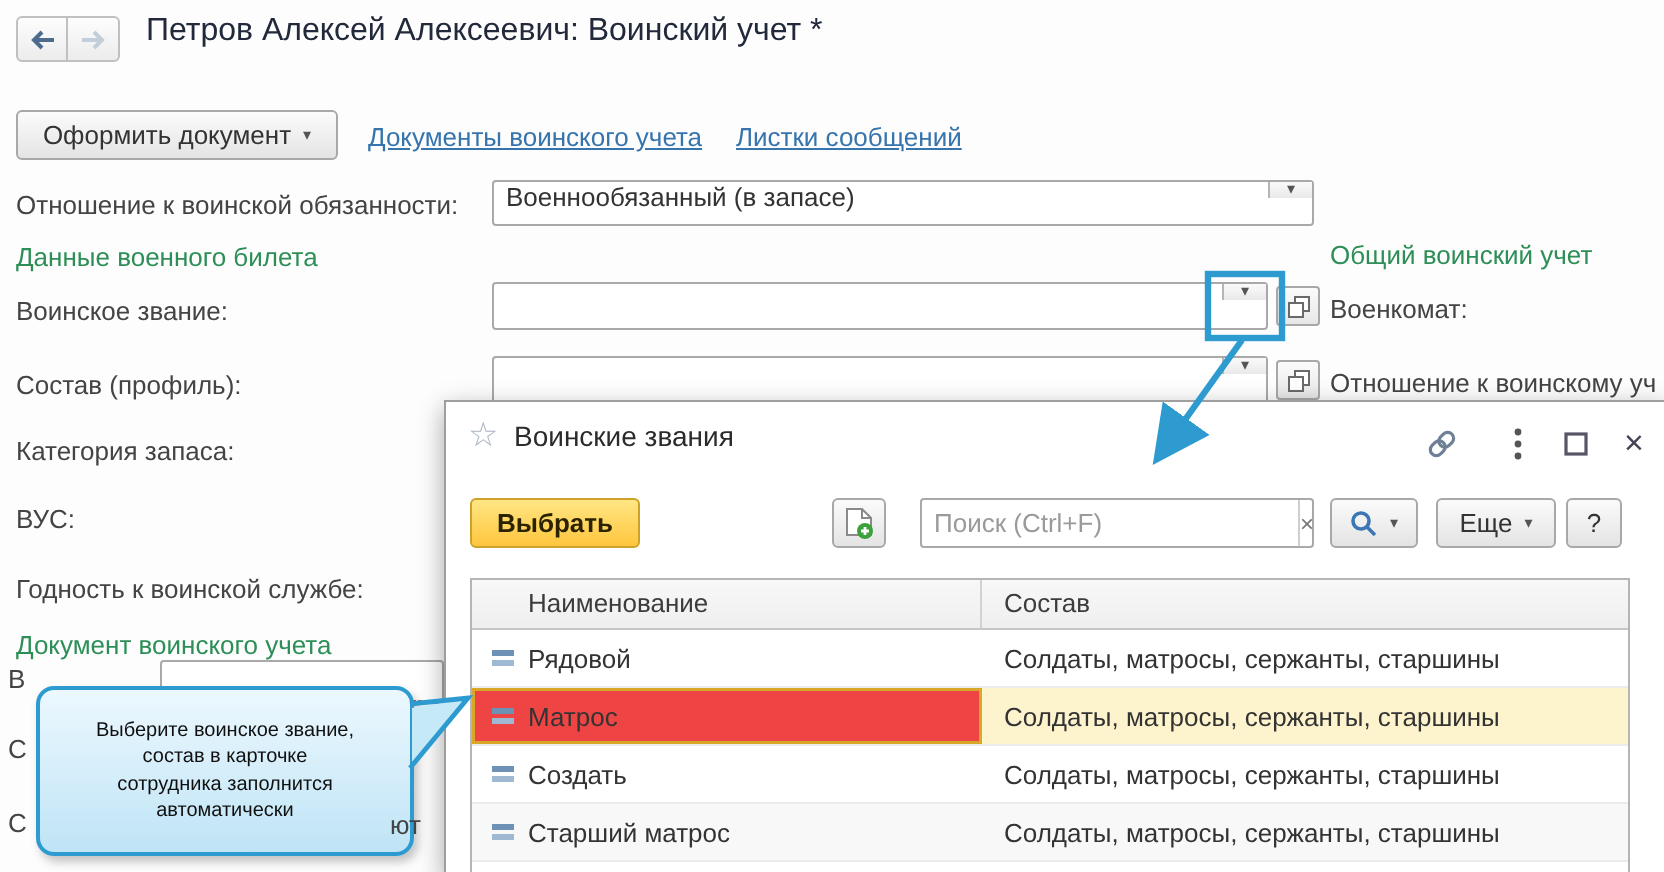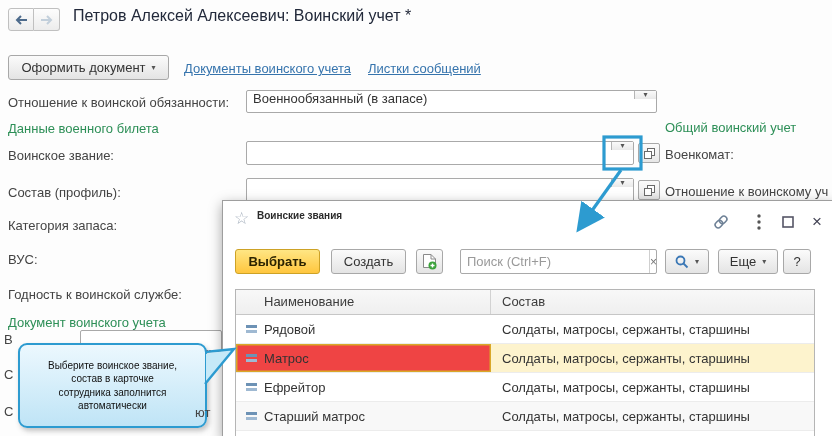--- a/index.html
+++ b/index.html
@@ -46,21 +46,21 @@
              border:2px solid #2d9bd0; border-radius:9px;
              background:linear-gradient(#ecf8fe,#bfe4f6);
              box-shadow:2px 3px 5px rgba(90,90,90,.35);
              display:flex; align-items:center; justify-content:center; }
   .callout-text { font-size:10px; line-height:1.33; color:#101010; text-align:center; white-space:pre-line; }
   .frag-jut { left:195px; top:405px; z-index:21; }
 
   
   .popup { left:222px; top:200px; width:612px; height:238px; background:#fff;
            border:1px solid #9e9e9e; box-shadow:0 4px 12px rgba(0,0,0,.35); z-index:10; }
-  .p-title { left:34px; top:9px; font-size:10px; font-weight:bold; color:#2b2b2b; }
+  .p-title { left:34px; top:9px; font-size:14px; font-weight:normal; color:#2b2b2b; }
   .star { left:11px; top:7px; font-size:17px; color:#aab4c0; }
   .tb-ico { top:12px; width:20px; height:18px; display:flex; align-items:center; justify-content:center; color:#555; }
   .p-toolbar-btn { height:25px; }
   .btn-select { left:12px; top:48px; width:85px; font-weight:bold; color:#2b2300;
                 background:linear-gradient(#ffe684,#ffc63e); border:1px solid #cda226; }
   .btn-create { left:108px; top:48px; width:75px; }
   .btn-group  { left:193px; top:48px; width:27px; }
   .searchbox { left:237px; top:48px; width:197px; height:25px; display:flex; }
   .searchbox input { flex:1; border:none; outline:none; background:transparent; padding:0 6px;
                      font:13px "Liberation Sans","DejaVu Sans",sans-serif; color:#333; }
@@ -194,21 +194,20 @@
       </svg>
     </div>
     <div class="abs tb-ico" style="left:555px">
       <svg width="12" height="12" viewBox="0 0 12 12">
           <rect x="1" y="1" width="10" height="10" fill="none" stroke="#556" stroke-width="1.6"></rect>
         </svg>
     </div>
     <div class="abs tb-ico" style="left:584px;font-size:17px;color:#445">×</div>
 
     <div class="abs btn p-toolbar-btn btn-select">Выбрать</div>
-    <div class="abs btn p-toolbar-btn btn-create">Создать</div>
     <div class="abs btn p-toolbar-btn btn-group">
       <svg width="15" height="16" viewBox="0 0 15 16">
         <path d="M1.5 0.5 H9 L13.5 5 V13.5 H1.5 Z" fill="#fff" stroke="#8a8a8a"></path>
         <path d="M9 0.5 V5 H13.5" fill="none" stroke="#8a8a8a"></path>
         <circle cx="10.5" cy="11.5" r="4" fill="#3ba23b"></circle>
         <path d="M10.5 9.5 V13.5 M8.5 11.5 H12.5" stroke="#fff" stroke-width="1.4"></path>
       </svg>
     </div>
     <div class="abs input searchbox">
       <input placeholder="Поиск (Ctrl+F)" style="">
@@ -242,21 +241,21 @@
       <div class="trow sel">
         <span class="cell cname">
             <span class="item-ico"></span>
             <span>Матрос</span>
           </span>
         <span class="cell cstruct">Солдаты, матросы, сержанты, старшины</span>
       </div>
       <div class="trow">
         <span class="cell cname">
             <span class="item-ico"></span>
-            <span>Ефрейтор</span>
+            <span>Создать</span>
           </span>
         <span class="cell cstruct">Солдаты, матросы, сержанты, старшины</span>
       </div>
       <div class="trow alt">
         <span class="cell cname">
             <span class="item-ico"></span>
             <span>Старший матрос</span>
           </span>
         <span class="cell cstruct">Солдаты, матросы, сержанты, старшины</span>
       </div>

